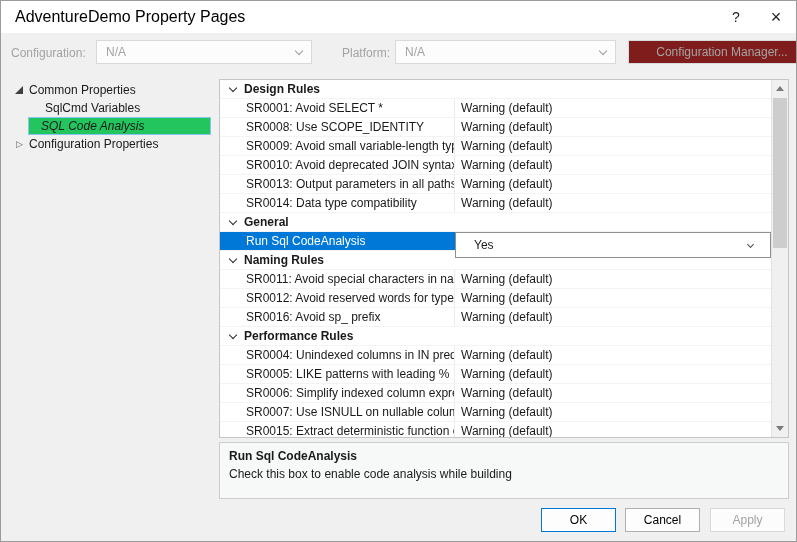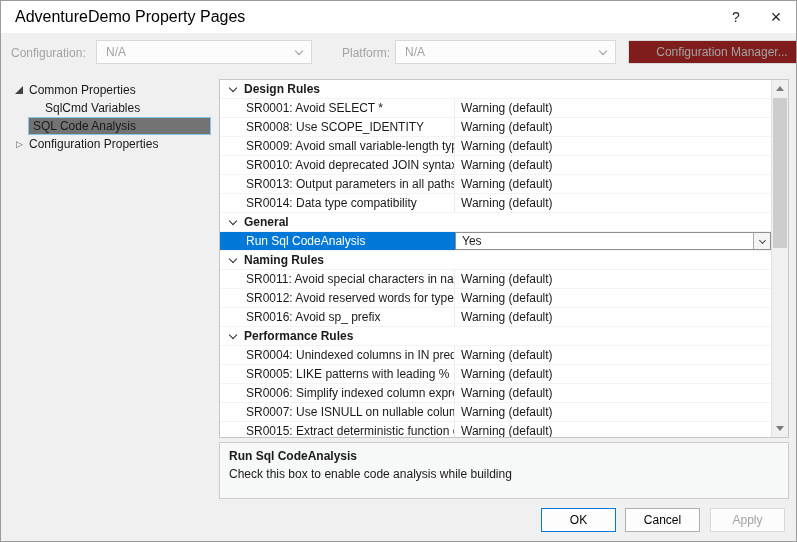--- a/index.html
+++ b/index.html
@@ -27,34 +27,34 @@
   .btn { position:absolute; height:24px; font-family:inherit; font-size:12px; display:flex; align-items:center; justify-content:center; cursor:default; }
   #btn-cfg-mgr { left:627px; top:39px; width:188px; background:#7f1d1d; border:1px solid #d9d9d9; color:#a3a3a3; }
 
   
   .tree { position:absolute; left:10px; top:80px; width:200px; }
   .tree-item { height:18px; display:flex; align-items:center; cursor:default; }
   .tree-item.root { padding-left:4px; }
   .tri-exp { width:0; height:0; border-style:solid; border-width:0 0 8px 8px; border-color:transparent transparent #404040 transparent; margin-right:6px; }
   .tri-col { font-size:9px; color:#5f5f5f; margin-right:5px; width:9px; text-align:center; }
   .tree-item.child { margin-left:17px; padding-left:17px; }
-  .tree-item.child.selected { background:#737373; border:1px solid #84c5f0; padding-left:4px; }
+  .tree-item.child.selected { background:#22c55e; border:1px solid #84c5f0; padding-left:12px;font-style:italic; }
 
   
   .grid { position:absolute; left:218px; top:78px; width:570px; height:359px; background:#ffffff; border:1px solid #c6c6c6; }
   .grid-body { position:absolute; left:0; top:0; right:17px; bottom:0; overflow:hidden; }
   .grid-cat { display:flex; align-items:center; height:19px; border-bottom:1px solid #f3f3f3; background:#ffffff; }
   .grid-cat .chev { margin-left:10px; border-color:#2b2b2b; }
   .grid-cat .cat-label { font-weight:bold; margin-left:8px; }
   .grid-row { display:flex; height:19px; border-bottom:1px solid #f3f3f3; }
   .cell { overflow:hidden; white-space:nowrap; line-height:18px; }
   .cell.name { width:235px; padding-left:26px; border-right:1px solid #ebebeb; }
   .cell.value { flex:1; padding-left:6px; }
   .cell.name.selected { background:#0078d7; color:#ffffff; border-right:1px solid #0078d7; }
-  .cell.value.editor { display:flex; align-items:center; padding:0; border:1px solid #8f8f8f; background:#ffffff; }
+  .cell.value.editor { display:flex; align-items:center; padding:12px; border:1px solid #8f8f8f; background:#ffffff; }
   .editor-text { flex:1; padding-left:6px; line-height:16px; }
   .combo-btn { width:17px; align-self:stretch; background:#f4f4f4; border-left:1px solid #ababab; display:flex; align-items:center; justify-content:center; }
   .combo-btn .chev { width:5px; height:5px; border-color:#4d4d4d; margin-top:-2px; }
 
   
   .scrollbar { position:absolute; top:0; right:0; width:17px; height:100%; background:#f0f0f0; border-left:1px solid #e2e2e2; }
   .sb-arrow { position:absolute; left:0; width:100%; height:17px; display:flex; align-items:center; justify-content:center; }
   .sb-arrow.up { top:0; } .sb-arrow.down { bottom:0; }
   .tri-up { width:0; height:0; border-left:4px solid transparent; border-right:4px solid transparent; border-bottom:5px solid #7b7b7b; }
   .tri-down { width:0; height:0; border-left:4px solid transparent; border-right:4px solid transparent; border-top:5px solid #7b7b7b; }

